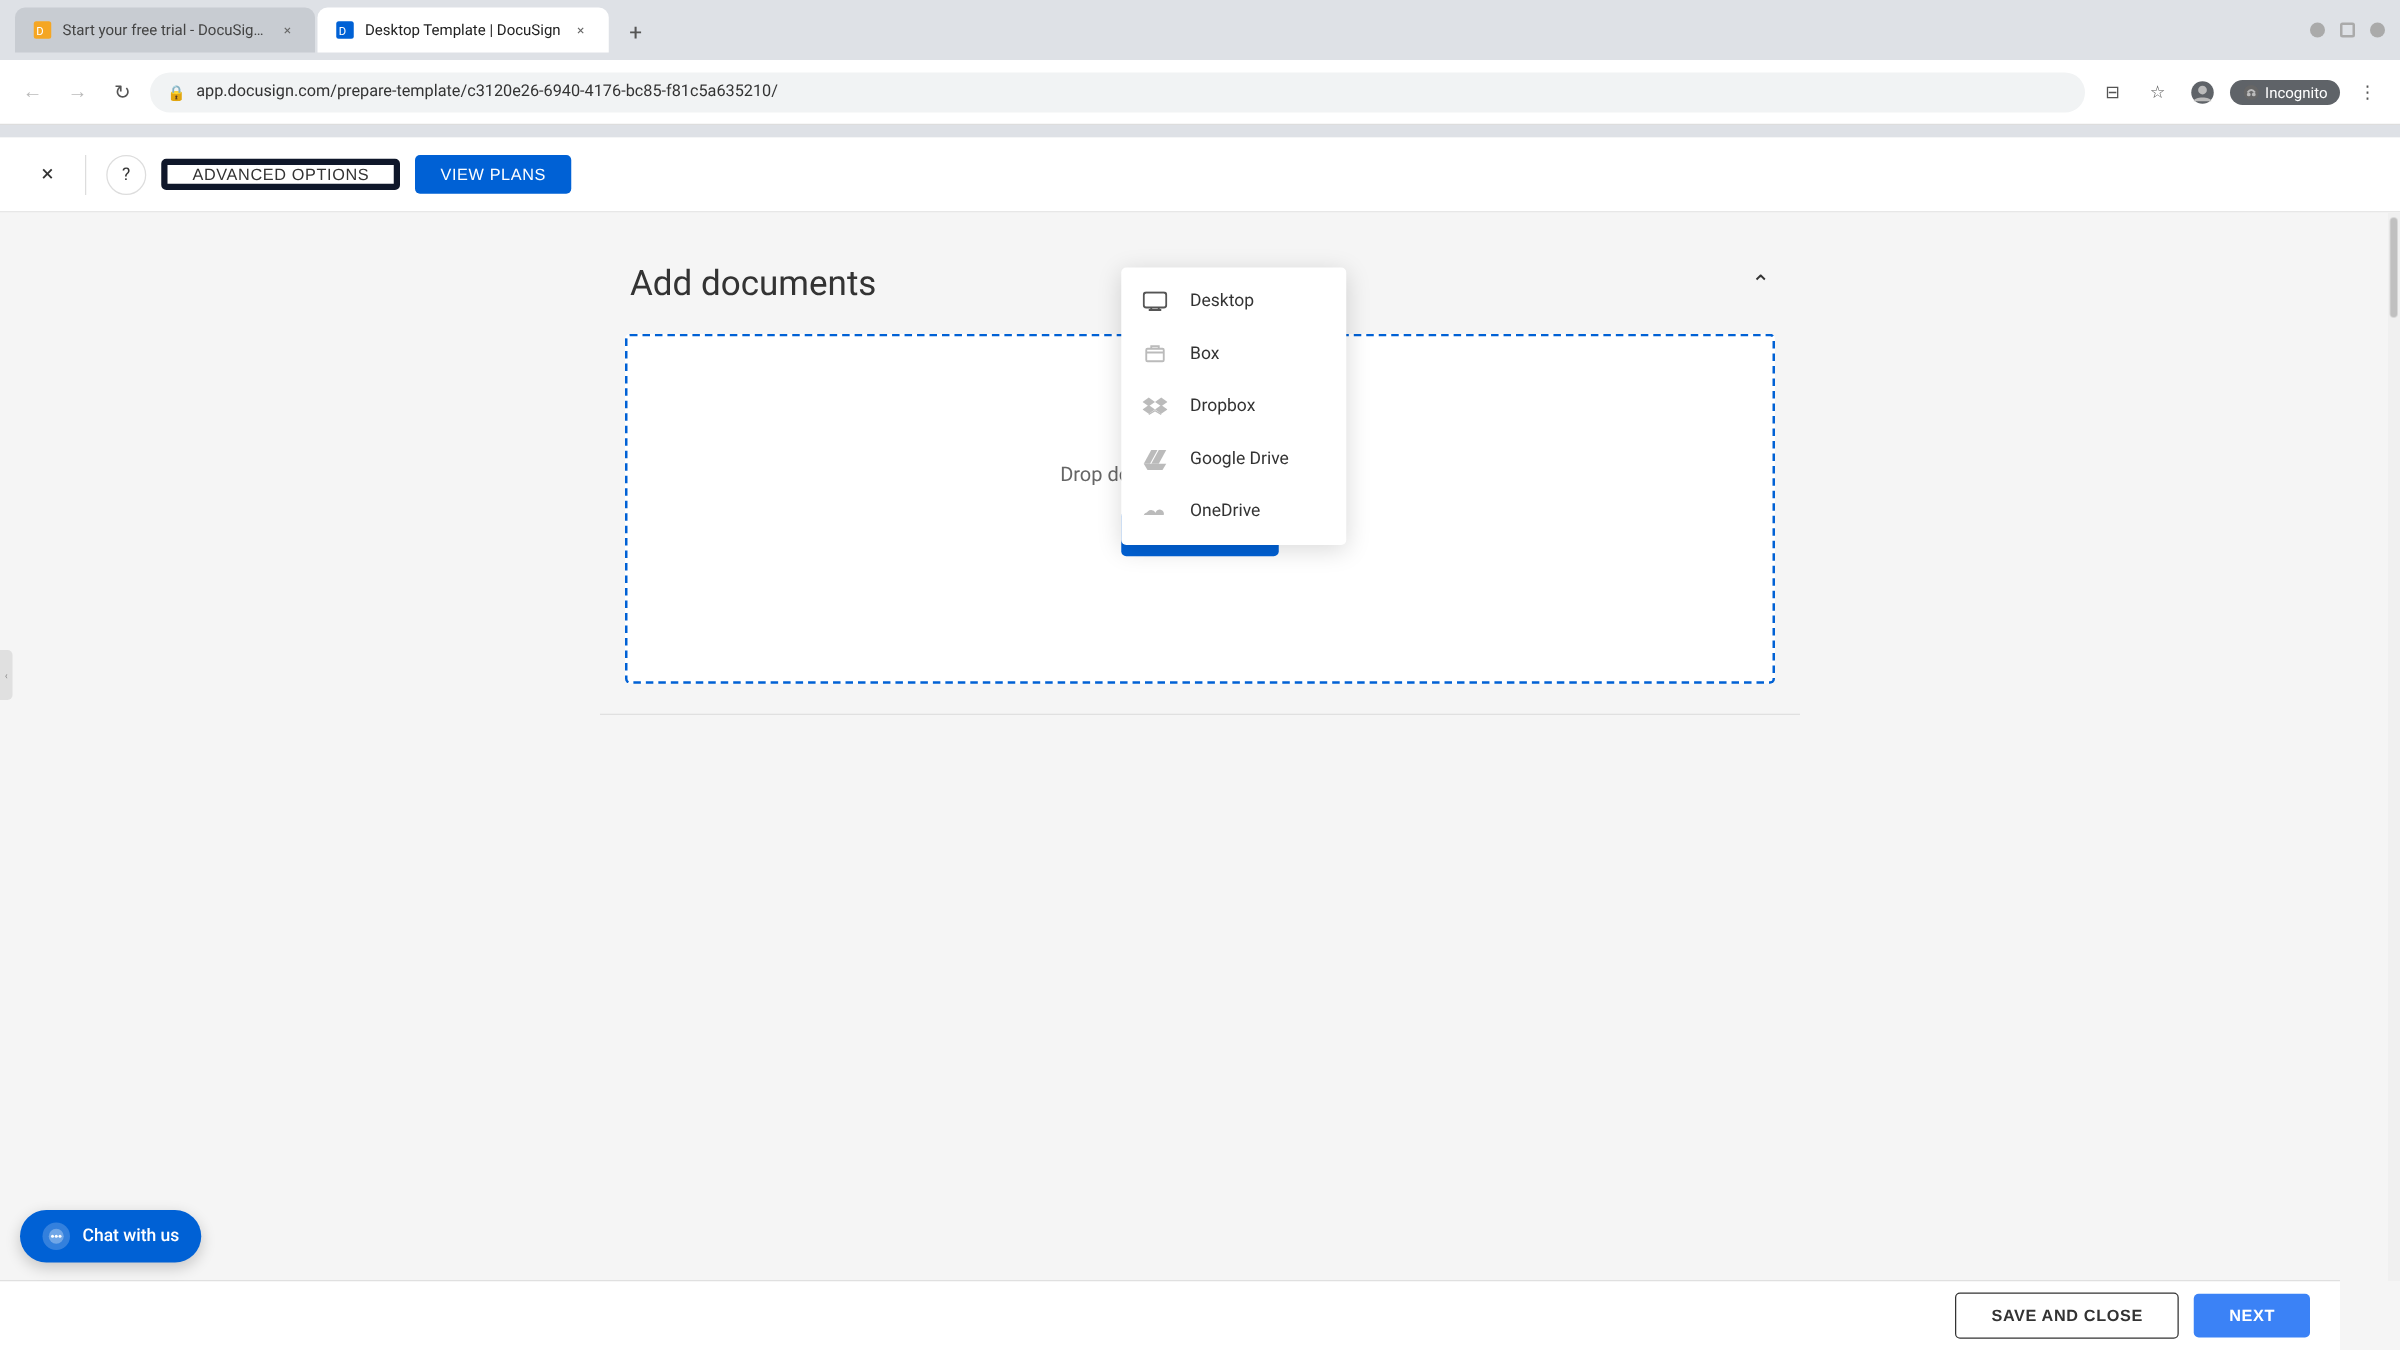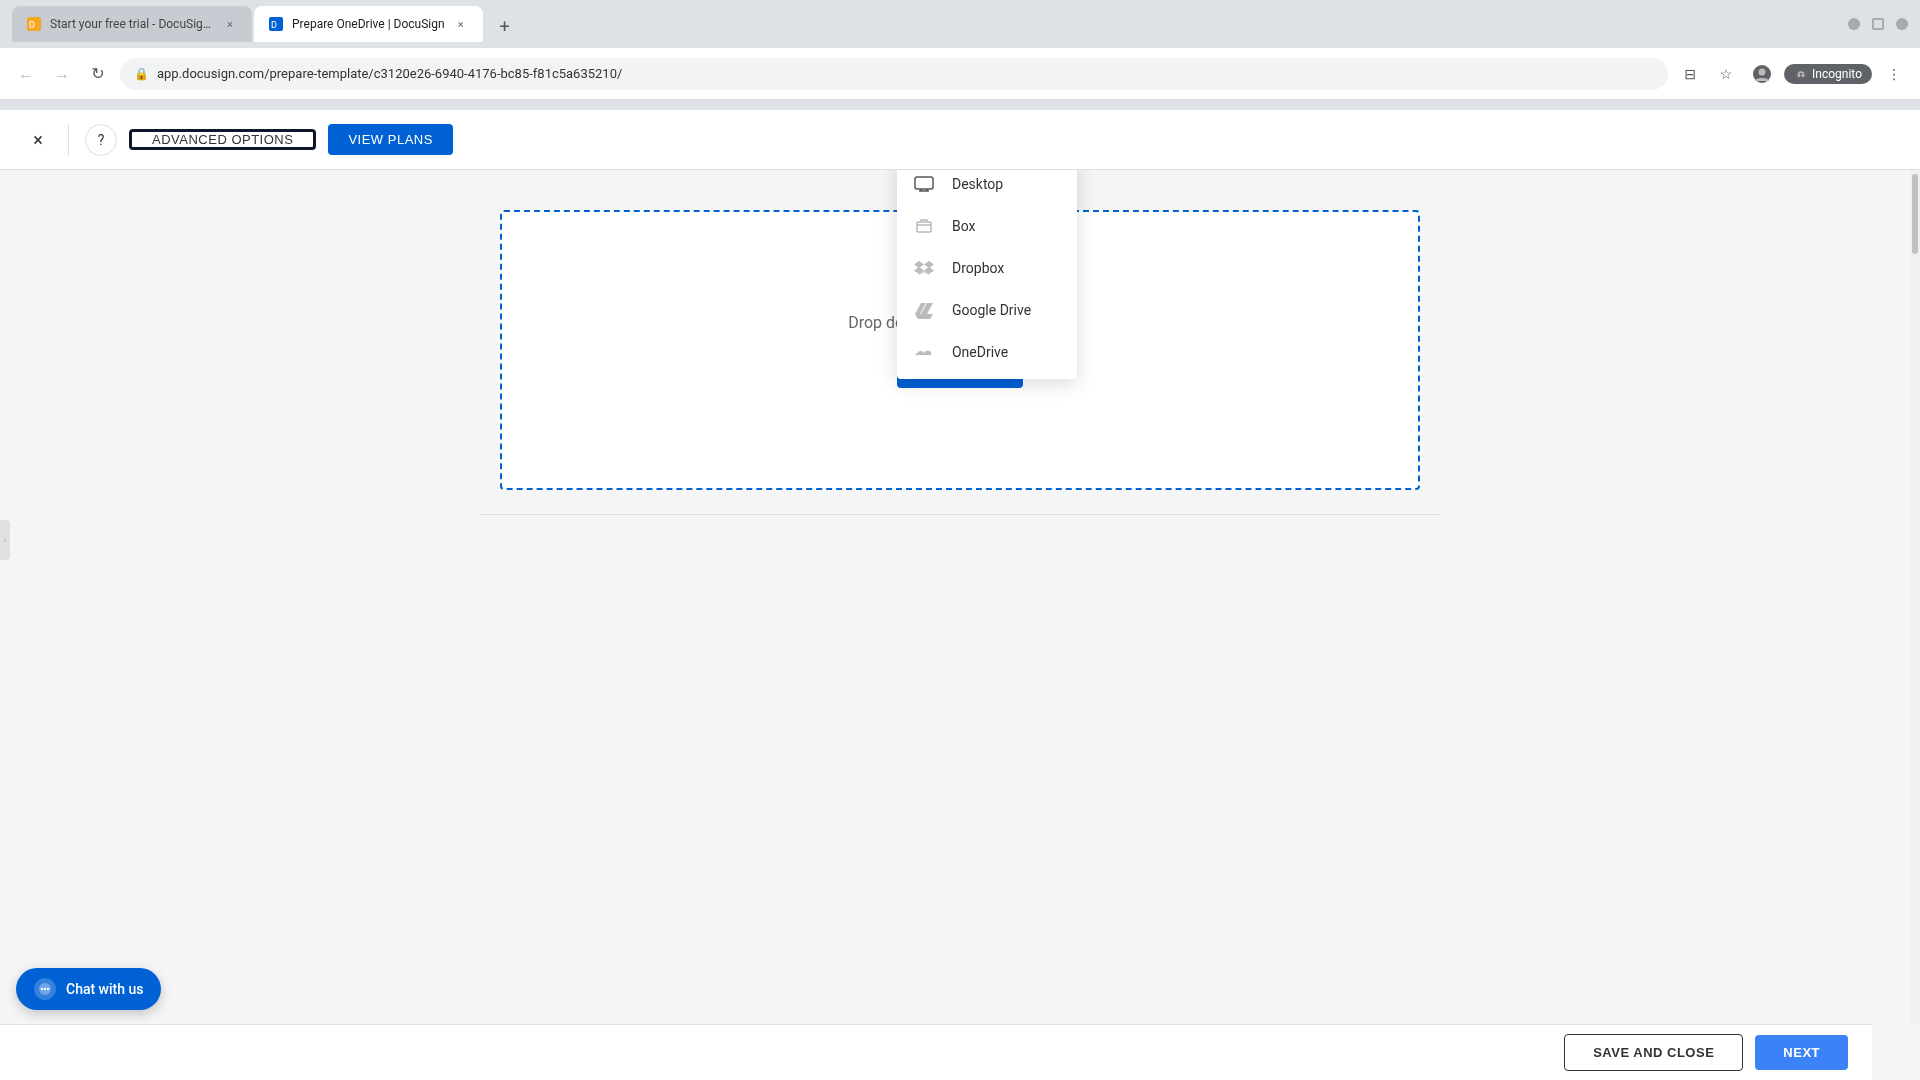--- a/index.html
+++ b/index.html
@@ -26,21 +26,21 @@
     .nav-icon { width: 28px; height: 28px; border-radius: 50%; display: flex; align-items: center; justify-content: center; cursor: pointer; color: #555; font-size: 14px; }
     .incognito-badge { display: flex; align-items: flex-end; gap: 4px; background: #5f6368; color: white; padding: 3px 10px; border-radius: 12px; font-size: 12px; }
 
     
     .app-header { background: #ffffff; height: 60px; display: flex; align-items: center; padding: 0 24px; border-bottom: 1px solid #e0e0e0; gap: 16px; }
     .header-close { width: 28px; height: 28px; display: flex; align-items: center; justify-content: center; cursor: pointer; color: #333; font-size: 18px; flex-shrink: 0; }
     .header-divider { width: 1px; height: 32px; background: #ddd; }
     .header-title { font-size: 18px; color: #333; font-weight: 400; flex: 1; }
     .header-right { display: flex; align-items: center; gap: 12px; }
     .help-btn { width: 32px; height: 32px; border-radius: 50%; border: 1px solid #ddd; display: flex; align-items: center; justify-content: center; cursor: pointer; color: #333; font-size: 14px; }
-    .advanced-options-btn { padding: 0 20px; border: 3px solid #0f172a; border-radius: 4px; background: white; color: #333; font-size: 13px; font-weight: 500; cursor: pointer; letter-spacing: 0.5px; }
+    .advanced-options-btn { padding: 0 20px; border: 5px solid #0f172a; border-radius: 4px; background: white; color: #333; font-size: 13px; font-weight: 500; cursor: pointer; letter-spacing: 0.5px; }
     .view-plans-btn { padding: 8px 20px; border-radius: 4px; background: #0061d5; color: white; font-size: 13px; font-weight: 500; cursor: pointer; border: none; letter-spacing: 0.5px; }
 
     
     .main-content { background: #f5f5f5; height: calc(1080px - 110px - 60px - 56px); padding: 40px 0; overflow: hidden; position: relative; }
     .section-container { max-width: 960px; margin: 0 auto; padding: 0 20px; }
     .section-header { display: flex; align-items: center; justify-content: space-between; margin-bottom: 24px; padding: 0 4px; }
     .section-title { font-size: 28px; font-weight: 400; color: #333; }
     .section-collapse { color: #333; font-size: 18px; cursor: pointer; }
 
     
@@ -90,21 +90,21 @@
         <span class="tab-close">×</span>
       </div>
 
       <div class="browser-tab active">
         <div class="tab-favicon">
           <svg width="16" height="16" viewBox="0 0 16 16">
               <rect x="1" y="1" width="14" height="14" rx="2" fill="#0061d5"></rect>
               <text x="3" y="12" font-size="9" fill="white">D</text>
             </svg>
         </div>
-        <span class="tab-title">Prepare OneDrive | DocuSign</span>
+        <span class="tab-title">Desktop Template | DocuSign</span>
         <span class="tab-close">×</span>
       </div>
       <div class="tab-new">+</div>
     </div>
 
     <div style="margin-left:auto; display:flex; gap:12px; align-items:center;">
       <div style="width:12px;height:12px;border-radius:50%;background:#aaa;cursor:pointer;"></div>
       <div style="width:12px;height:12px;border-radius:2px;border:2px solid #aaa;cursor:pointer;"></div>
       <div style="width:12px;height:12px;border-radius:50%;background:#aaa;cursor:pointer;"></div>
     </div>
@@ -147,20 +147,24 @@
   <div class="header-divider"></div>
   <div class="header-right">
     <div class="help-btn">?</div>
     <button class="advanced-options-btn">ADVANCED OPTIONS</button>
     <button class="view-plans-btn">VIEW PLANS</button>
   </div>
 </div>
 
 <div class="main-content">
   <div class="section-container">
+    <div class="section-header">
+      <h2 class="section-title">Add documents</h2>
+      <span class="section-collapse">⌃</span>
+    </div>
 
     <div class="drop-zone">
       <span class="drop-text">Drop documents here to upload</span>
 
       <div class="upload-btn-wrapper">
 
         <div class="upload-dropdown">
           <div class="dropdown-item">
             <div class="item-icon">
               <svg width="20" height="16" viewBox="0 0 20 16" fill="none">

